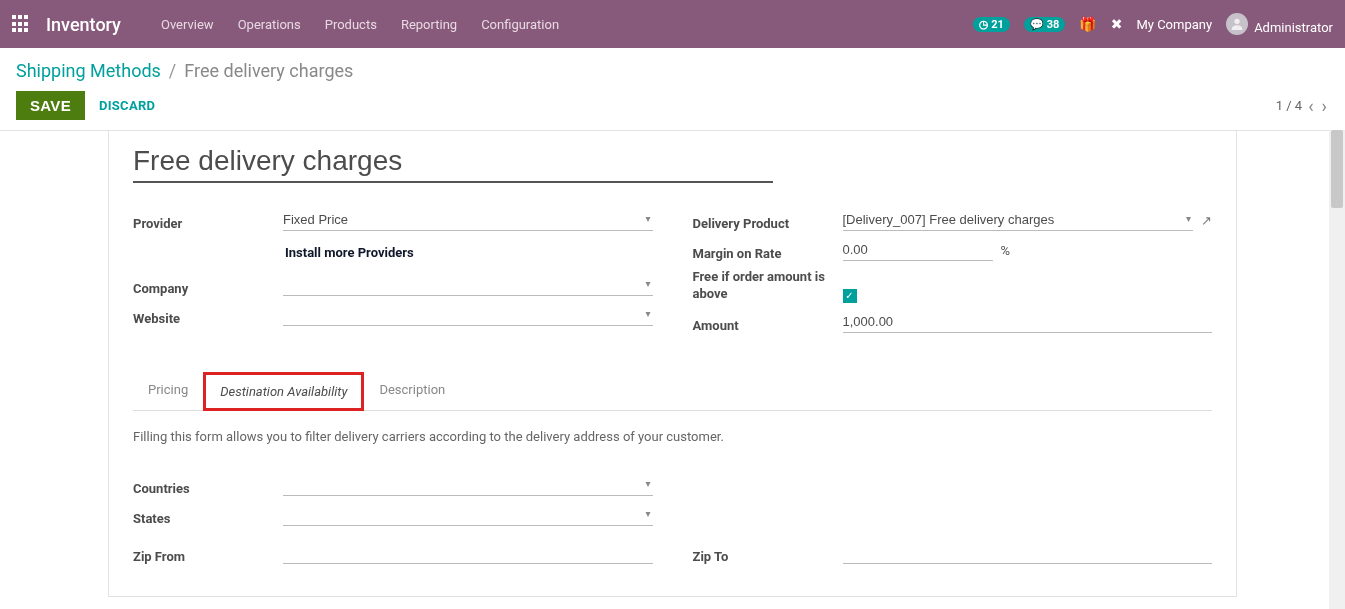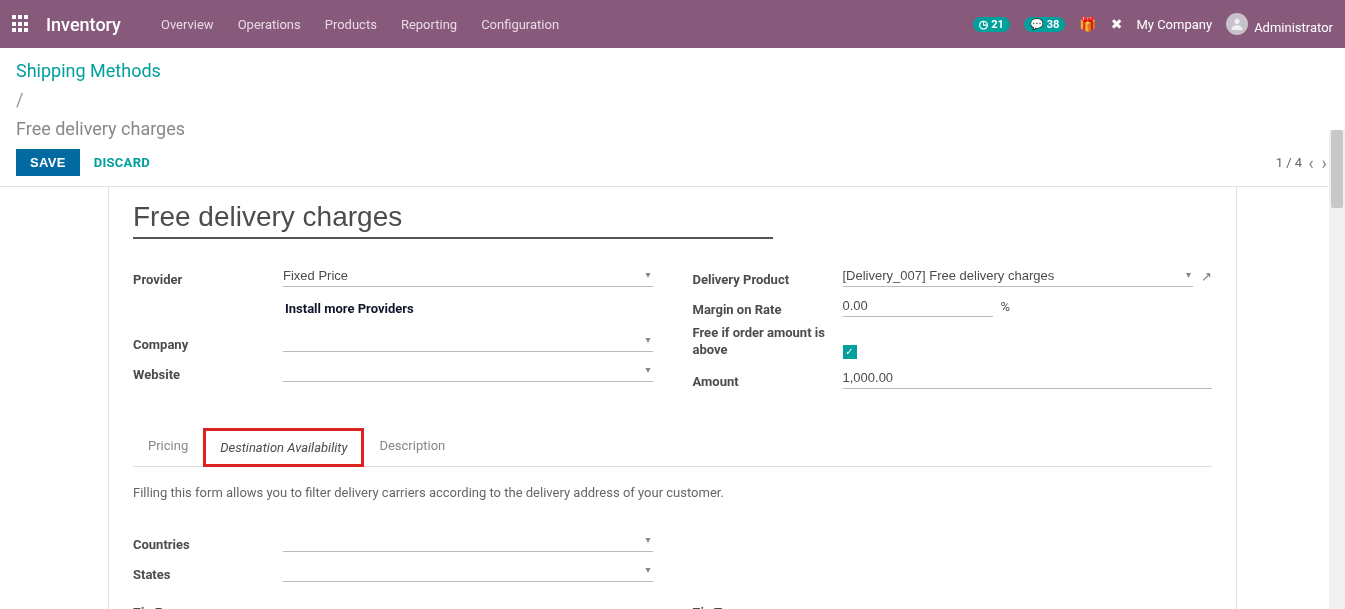--- a/index.html
+++ b/index.html
@@ -16,27 +16,27 @@
 .badge-pill { background: #00a09d; color: #fff; border-radius: 10px; padding: 1px 6px; font-size: 11px; font-weight: bold; display: inline-flex; align-items: center; gap: 3px; cursor: pointer; }
 .badge-pill .ico { font-size: 11px; }
 .nav-ico { color: #fff; font-size: 14px; cursor: pointer; }
 .company-name { color: #fff; font-size: 13px; cursor: pointer; }
 .user-chip { display: flex; align-items: flex-end; gap: 6px; cursor: pointer; }
 .avatar { width: 22px; height: 22px; border-radius: 50%; background: #c7c2c9; display: inline-flex; align-items: center; justify-content: center; }
 .avatar svg { width: 16px; height: 16px; fill: #f0eef1; }
 
 
 .controlbar { padding: 12px 16px 10px 16px; border-bottom: 1px solid #e2e2e2; }
-.breadcrumb { display: flex; align-items: flex-start; gap: 8px; font-size: 18px; margin-bottom: 10px; flex-direction: column; }
+.breadcrumb { display: flex; align-items: flex-end; gap: 8px; font-size: 18px; margin-bottom: 10px; }
 .breadcrumb .link { color: #00a09d; cursor: pointer; }
 .breadcrumb .sep { color: #999; }
 .breadcrumb .current { color: #888; }
 .actions-row { display: flex; align-items: center; justify-content: space-between; }
 .btns { display: flex; align-items: center; gap: 14px; }
-.btn-save { background: #0369a1; color: #fff; border: none; padding: 6px 14px; font-size: 13px; font-weight: bold; letter-spacing: 0.3px; cursor: pointer; }
+.btn-save { background: #4d7c0f; color: #fff; border: none; padding: 6px 14px; font-size: 15px; font-weight: bold; letter-spacing: 0.3px; cursor: pointer; }
 .btn-discard { color: #00a09d; font-size: 13px; font-weight: bold; letter-spacing: 0.3px; cursor: pointer; }
 .pager { display: flex; align-items: center; gap: 4px; color: #666; font-size: 13px; }
 .pager .arrow { font-size: 18px; color: #888; cursor: pointer; padding: 0 2px; }
 
 
 .sheet-wrap { padding: 0 108px 0 108px; height: calc(609px - 44px - 86px); overflow-y: auto; position: relative; }
 .sheet { border: 1px solid #e2e2e2; border-top: none; padding: 12px 24px 24px 24px; background: #fff; }
 .field-label { color: #4c4c4c; font-size: 13px; font-weight: bold; }
 .name-label { margin-bottom: 4px; display: block; }
 .name-input { font-size: 28px; color: #4c4c4c; border: none; border-bottom: 2px solid #555; width: 640px; padding: 2px 0 4px 0; outline: none; }

